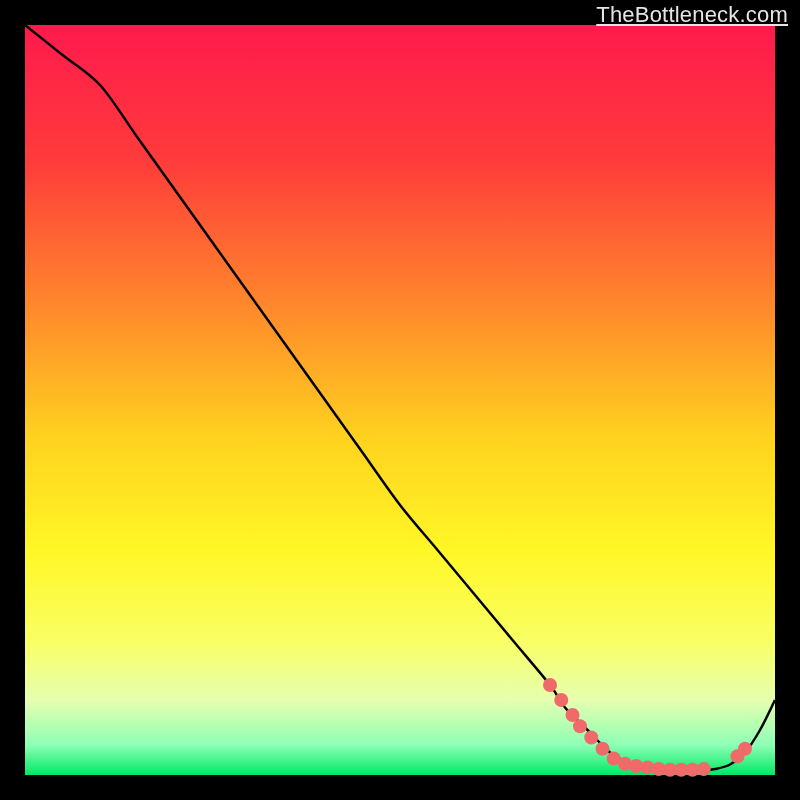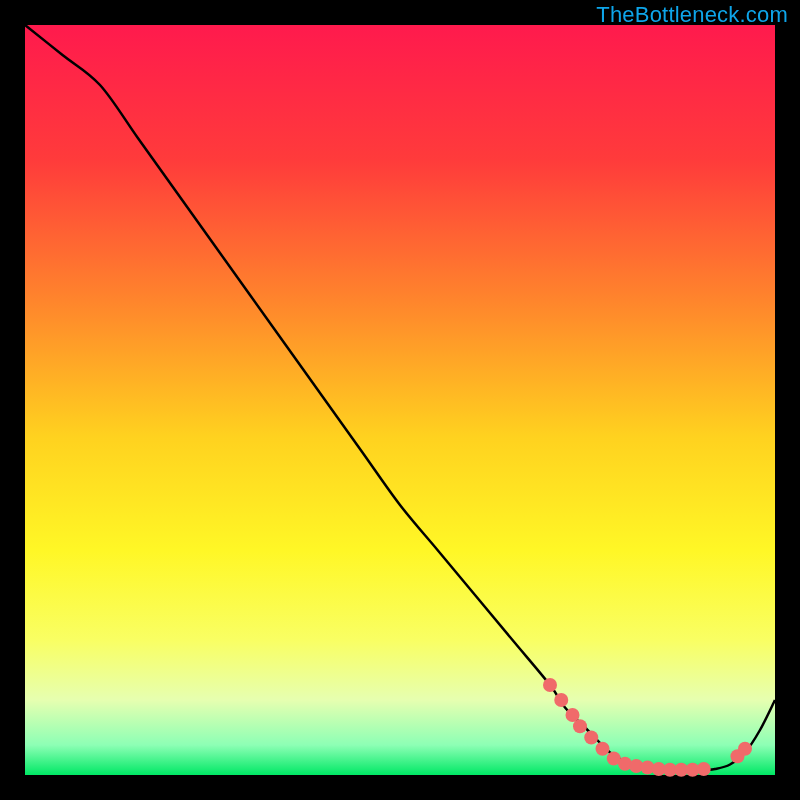--- a/index.html
+++ b/index.html
@@ -15,22 +15,23 @@
     width: 800px;
     height: 800px;
     background: #000;
   }
   .watermark {
     position: absolute;
     top: 2px;
     right: 12px;
     font-family: Arial, Helvetica, sans-serif;
     font-size: 22px;
-    color: #0ea5e9;
+    color: #e5e5e5;
     letter-spacing: 0.2px;
+    text-decoration: underline;
   }
   svg {
     position: absolute;
     top: 0;
     left: 0;
   }
 </style>
 </head>
 <body>
 <div class="frame">

